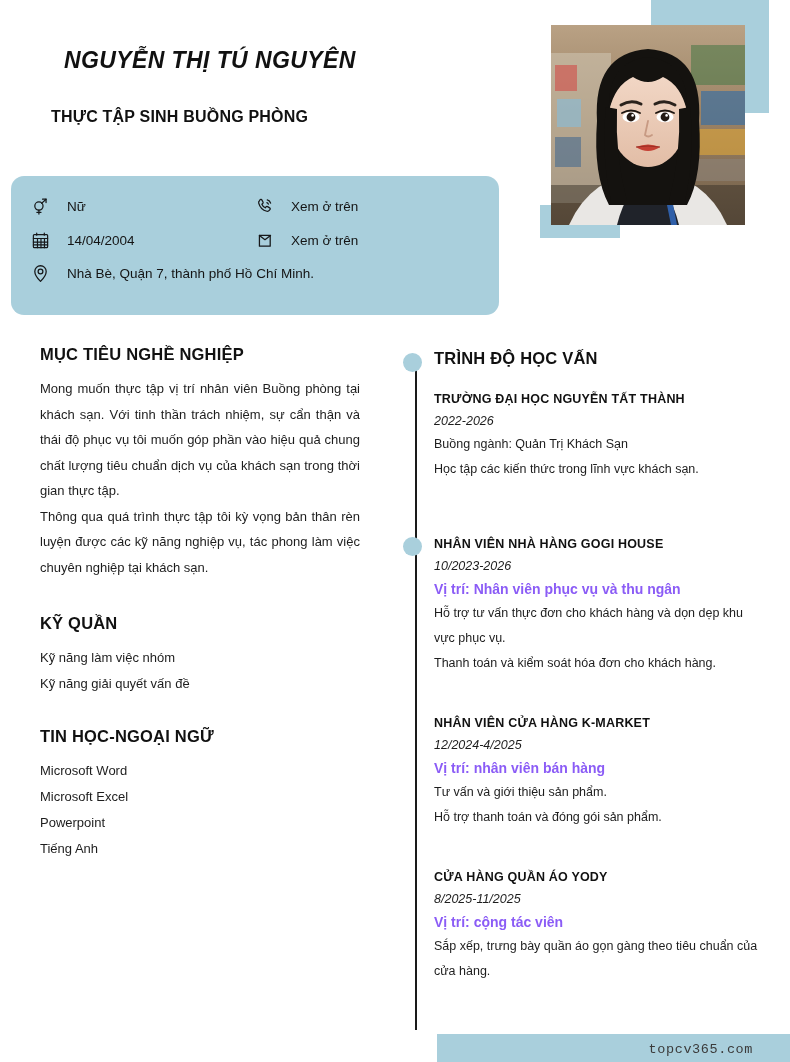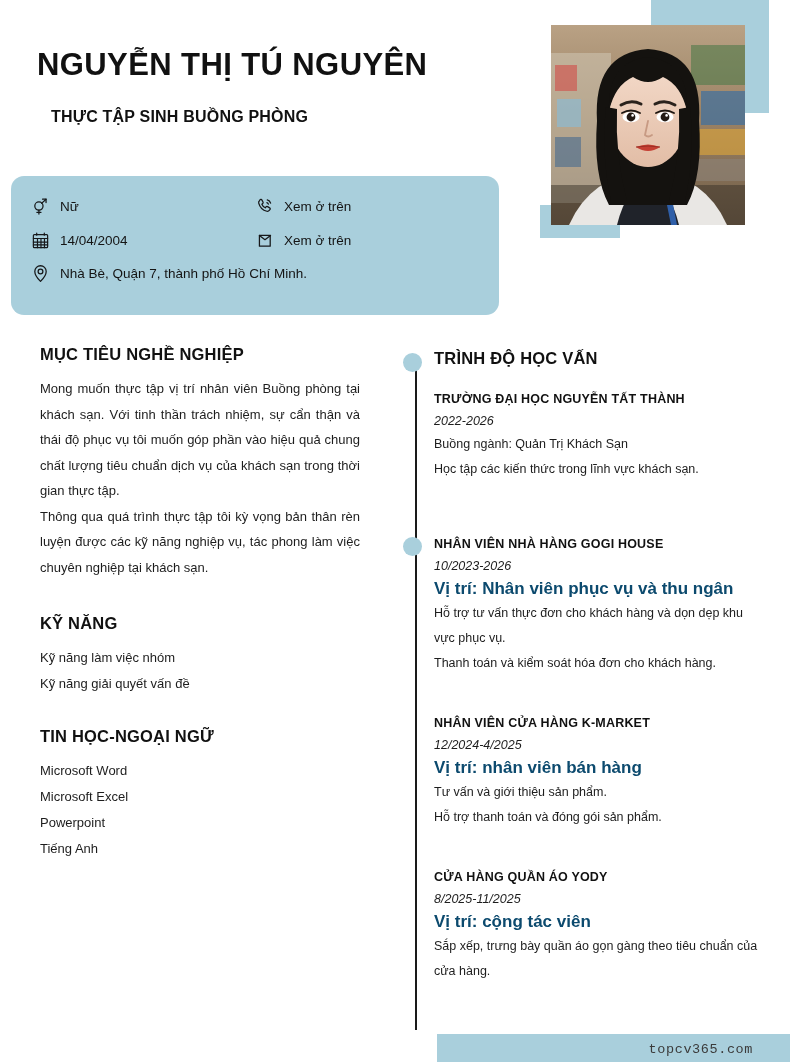--- a/index.html
+++ b/index.html
@@ -38,26 +38,27 @@
     left: 551px; top: 25px;
     width: 194px; height: 200px;
     overflow: hidden;
     background: #8b7a66;
   }
   .photo-svg { display: block; width: 194px; height: 200px; }
 
   
   .name-title {
     position: absolute;
-    left: 37px; top: 47px;
-    font-size: 31px;
+    left: 64px; top: 47px;
+    font-size: 23px;
     font-weight: bold;
     letter-spacing: 0.4px;
     color: #111111;
     white-space: nowrap;
+    font-style: italic;
   }
   .job-title {
     position: absolute;
     left: 51px; top: 108px;
     font-size: 16px;
     font-weight: bold;
     letter-spacing: 0.2px;
     color: #111111;
     white-space: nowrap;
   }
@@ -67,21 +68,21 @@
     position: absolute;
     left: 11px; top: 176px;
     width: 488px; height: 139px;
     background: #a9cfdc;
     border-radius: 13px;
   }
   .info-row {
     position: absolute;
     display: flex;
     align-items: center;
-    gap: 9px;
+    gap: 16px;
     font-size: 13.5px;
     color: #141414;
     white-space: nowrap;
   }
   .ir-gender  { left: 19px; top: 20px; }
   .ir-dob     { left: 19px; top: 54px; }
   .ir-address { left: 19px; top: 87px; }
   .ir-phone   { left: 243px; top: 20px; }
   .ir-email   { left: 243px; top: 54px; }
   .info-icon {
@@ -159,23 +160,23 @@
     color: #111111;
     line-height: 22px;
   }
   .entry-date {
     font-size: 12.5px;
     font-style: italic;
     color: #1d1d1d;
     line-height: 22px;
   }
   .entry-role {
-    font-size: 17px;
-    font-weight: bold;
-    color: #0c4a6e;
+    font-size: 14px;
+    font-weight: bold;
+    color: #8b5cf6;
     line-height: 24px;
   }
   .entry-line {
     font-size: 12.5px;
     color: #1d1d1d;
     line-height: 25px;
   }
   .entry-sep { height: 16px; }
 
   
@@ -337,21 +338,21 @@
       <div class="sec-head-left">MỤC TIÊU NGHỀ NGHIỆP</div>
       <div class="objective-text">
         <p>Mong muốn thực tập vị trí nhân viên Buồng phòng tại khách sạn. Với tinh thần trách nhiệm, sự cẩn thận và thái độ phục vụ tôi muốn góp phần vào hiệu quả chung chất lượng tiêu chuẩn dịch vụ của khách sạn trong thời gian thực tập.</p>
         <p> Thông qua quá trình thực tập tôi kỳ vọng bản thân rèn luyện được các kỹ năng nghiệp vụ, tác phong làm việc chuyên nghiệp tại khách sạn.</p>
       </div>
     </div>
 
     <div class="gap-lg"></div>
 
     <div>
-      <div class="sec-head-left">KỸ NĂNG</div>
+      <div class="sec-head-left">KỸ QUẦN</div>
       <ul class="list-plain">
         <li>Kỹ năng làm việc nhóm</li>
         <li>Kỹ năng giải quyết vấn đề</li>
       </ul>
     </div>
 
     <div class="gap-md"></div>
 
     <div>
       <div class="sec-head-left">TIN HỌC-NGOẠI NGỮ</div>

